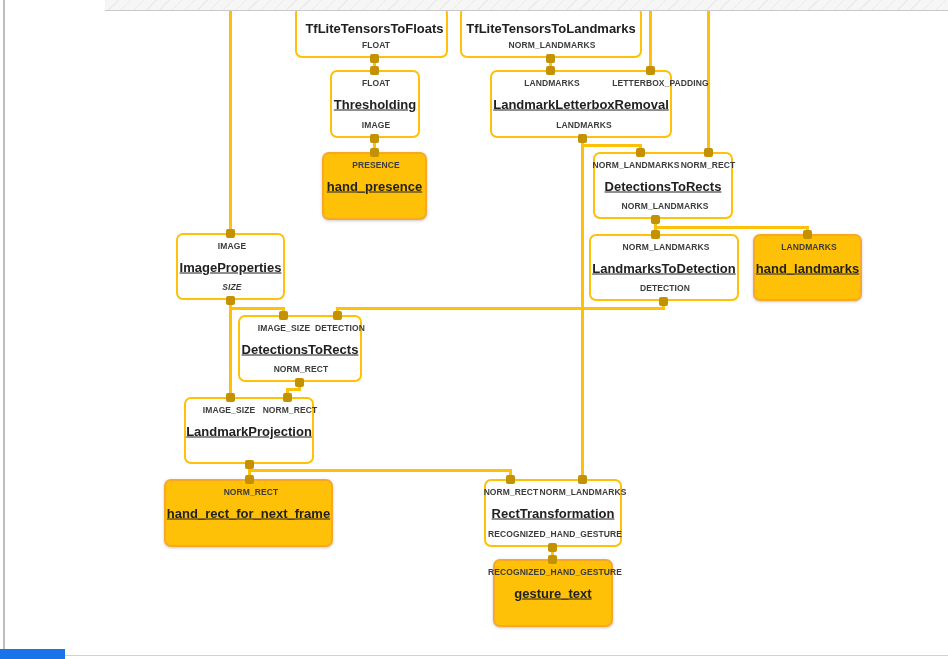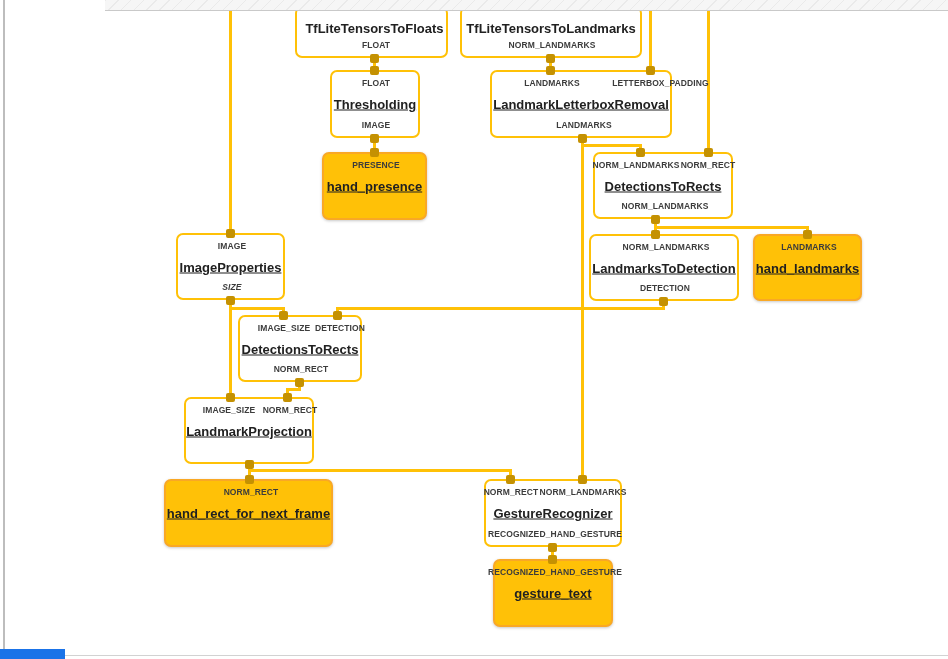--- a/index.html
+++ b/index.html
@@ -142,21 +142,21 @@
       </div>
       <div class="stub" style="left: 244.5px; top: 474.5px;"></div>
       <div class="node stream" style="left: 164px; top: 479px; width: 169px; height: 68px; position: absolute;">
         <div class="node-title centered">hand_rect_for_next_frame</div>
         <div class="port-label in" style="left: 85px;">NORM_RECT</div>
       </div>
       <div class="stub" style="left: 505.5px; top: 474.5px;"></div>
       <div class="stub" style="left: 577.5px; top: 474.5px;"></div>
       <div class="stub" style="left: 547.5px; top: 542.5px;"></div>
       <div class="node calculator" style="left: 484px; top: 479px; width: 138px; height: 68px; position: absolute;">
-        <div class="node-title centered">GestureRecognizer</div>
+        <div class="node-title centered">RectTransformation</div>
         <div class="port-label in" style="left: 25px;">NORM_RECT</div>
         <div class="port-label in" style="left: 97px;">NORM_LANDMARKS</div>
         <div class="port-label out" style="left: 69px;">RECOGNIZED_HAND_GESTURE</div>
       </div>
       <div class="stub" style="left: 547.5px; top: 554.5px;"></div>
       <div class="node stream" style="left: 493px; top: 559px; width: 120px; height: 68px; position: absolute;">
         <div class="node-title centered">gesture_text</div>
         <div class="port-label in" style="left: 60px;">RECOGNIZED_HAND_GESTURE</div>
       </div>
     </div>

